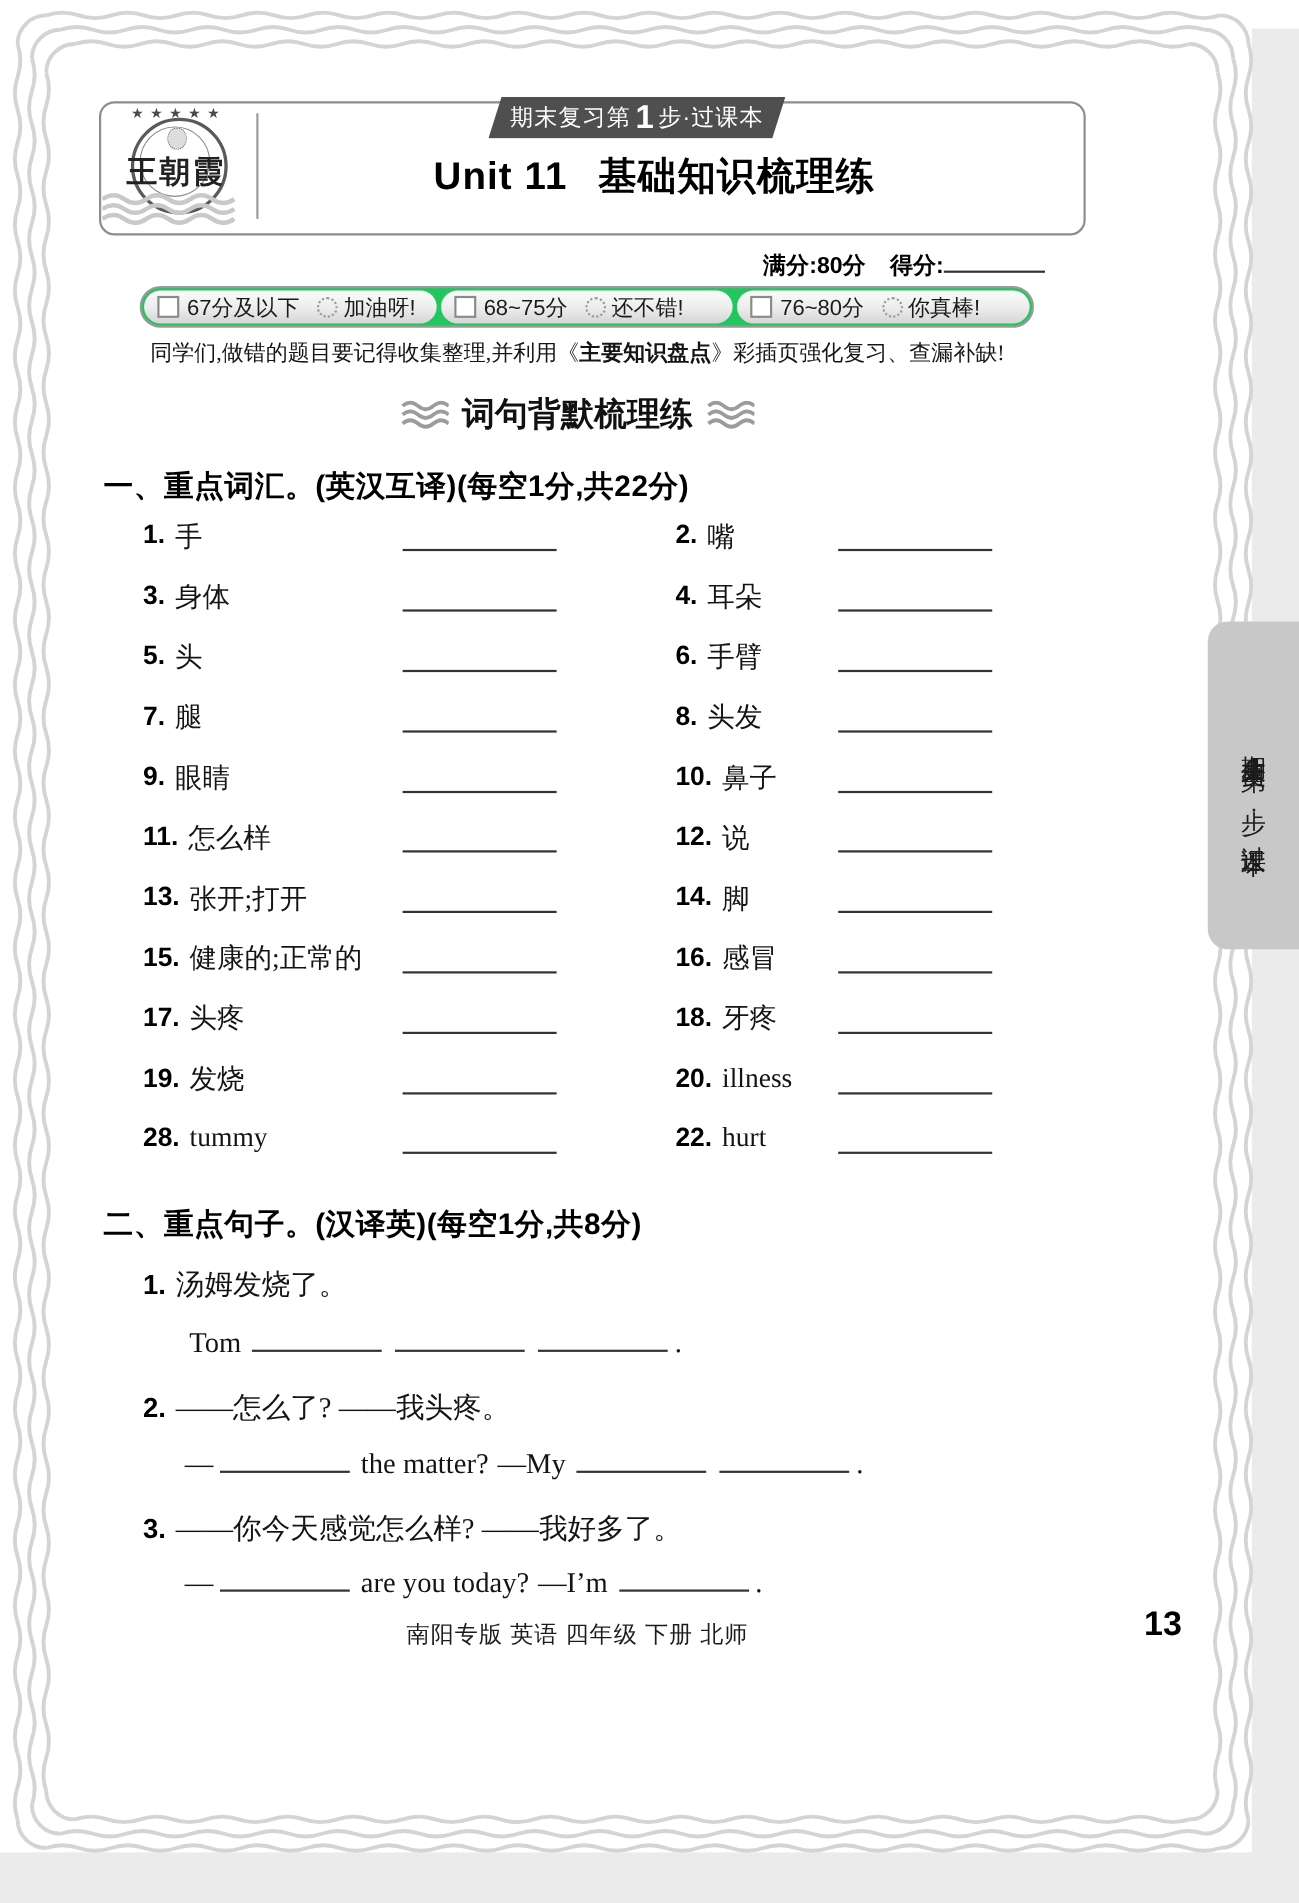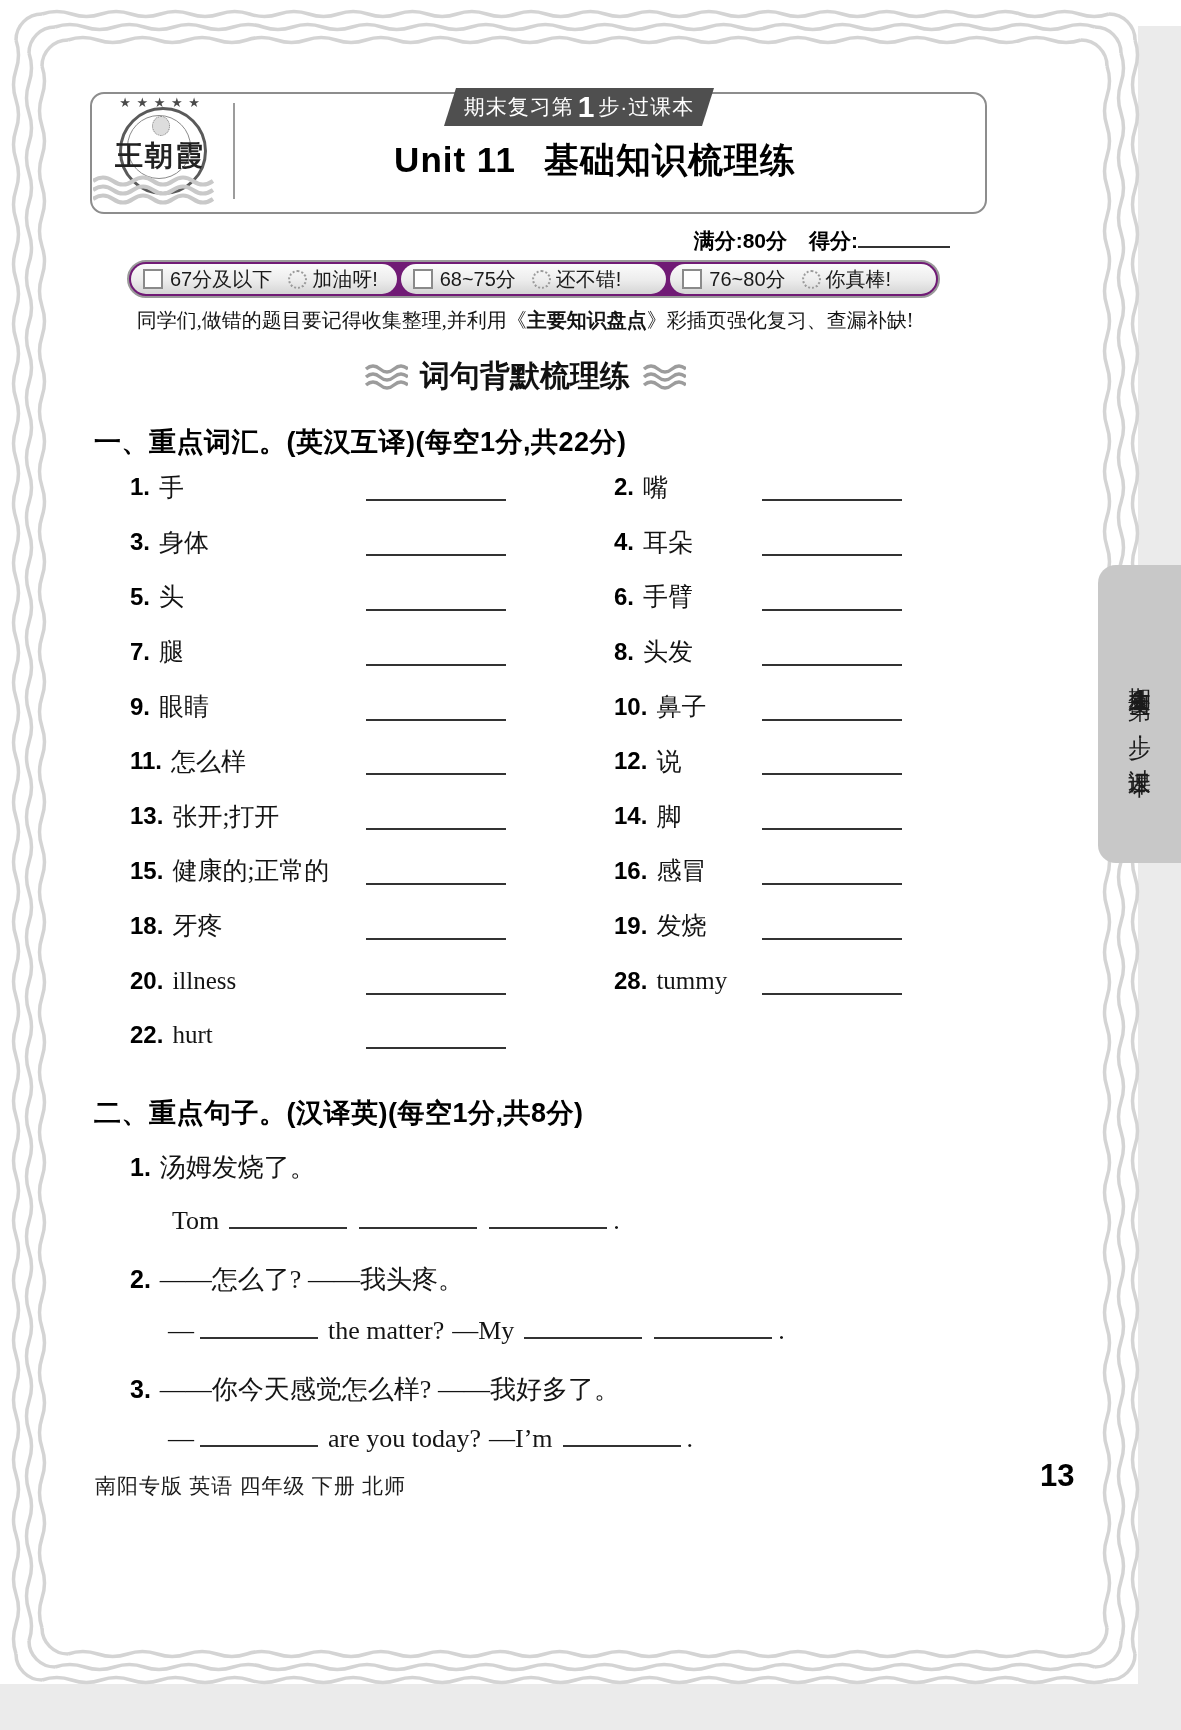--- a/index.html
+++ b/index.html
@@ -27,21 +27,21 @@
 
   .unit-title{left:245px;top:137px;width:700px;text-align:center;font-weight:bold;font-size:35px;letter-spacing:1px;color:#000;}
   .unit-title .u{margin-right:28px;}
 
   
   .score-line{left:520px;top:227px;width:430px;text-align:right;font-size:21px;font-weight:bold;color:#000;}
   .score-line .gap{display:inline-block;width:22px;}
   .bl{display:inline-block;border-bottom:2px solid #333;height:4px;}
   .score-line .bl{width:92px;}
 
-  .score-bar{left:127px;top:260px;width:813px;height:38px;border:2px solid #9a9a9a;border-radius:19px;background:#701a75;
+  .score-bar{left:127px;top:260px;width:813px;height:38px;border:2px solid #9a9a9a;border-radius:19px;background:#22c55e;
              display:flex;box-sizing:border-box;}
   .band{flex:1;margin:2px;border-radius:16px;background:linear-gradient(180deg,#fbfbfb 0%,#ececec 55%,#d5d5d5 100%);
         display:flex;align-items:center;padding:0 12px;font-size:20px;color:#1a1a1a;}
   .cbx{width:16px;height:16px;background:#fff;border:2px solid #8a8a8a;margin-right:7px;flex:0 0 auto;}
   .smiley{width:15px;height:15px;border:2px dotted #9a9a9a;border-radius:50%;display:inline-block;margin:0 5px 0 16px;flex:0 0 auto;}
 
   .note{left:95px;top:307px;width:860px;text-align:center;font-family:"Liberation Serif",serif;font-size:20px;color:#151515;}
   .note b{font-family:"Liberation Sans",sans-serif;}
 
   .section-banner{left:95px;top:356px;width:860px;display:flex;align-items:center;justify-content:center;gap:12px;
@@ -58,21 +58,21 @@
 
   .h2{top:1095px;text-align:right;}
 
   
   .line{position:absolute;left:130px;font-family:"Liberation Serif",serif;font-size:26px;color:#141414;z-index:1;}
   .line .num{font-family:"Liberation Sans",sans-serif;font-weight:bold;font-size:25px;margin-right:9px;color:#000;}
   .ans{left:168px;}
   .ans .bl{width:118px;position:relative;top:0;margin:0 6px;}
   .ans .t{margin:0 4px;}
 
-  .edition{left:95px;top:1472px;width:860px;text-align:left;font-family:"Liberation Serif",serif;font-size:21px;color:#1c1c1c;letter-spacing:1px;}
+  .edition{left:95px;top:1472px;width:860px;text-align:center;font-family:"Liberation Serif",serif;font-size:21px;color:#1c1c1c;letter-spacing:1px;}
   .pageno{left:1040px;top:1458px;font-size:31px;font-weight:bold;color:#000000;z-index:3;}
 
   
   .side-tab{left:1098px;top:565px;width:83px;height:298px;background:#c8c8c8;border-radius:18px 0 0 18px;z-index:2;
             display:flex;align-items:center;justify-content:center;}
   .side-tab .vtxt{writing-mode:vertical-rl;text-orientation:upright;font-size:23px;letter-spacing:3px;color:#1b1b1b;}
   .side-tab .b-step{font-size:29px;font-weight:bold;}
 </style>
 </head>
 <body>
@@ -254,20 +254,25 @@
         <span class="num">15.</span>
         <span class="word">健康的;正常的</span>
         <span class="bl"></span>
       </div>
     <div class="cell">
         <span class="num">16.</span>
         <span class="word">感冒</span>
         <span class="bl"></span>
       </div>
     <div class="cell">
+        <span class="num">17.</span>
+        <span class="word">头疼</span>
+        <span class="bl"></span>
+      </div>
+    <div class="cell">
         <span class="num">18.</span>
         <span class="word">牙疼</span>
         <span class="bl"></span>
       </div>
     <div class="cell">
         <span class="num">19.</span>
         <span class="word">发烧</span>
         <span class="bl"></span>
       </div>
     <div class="cell">

